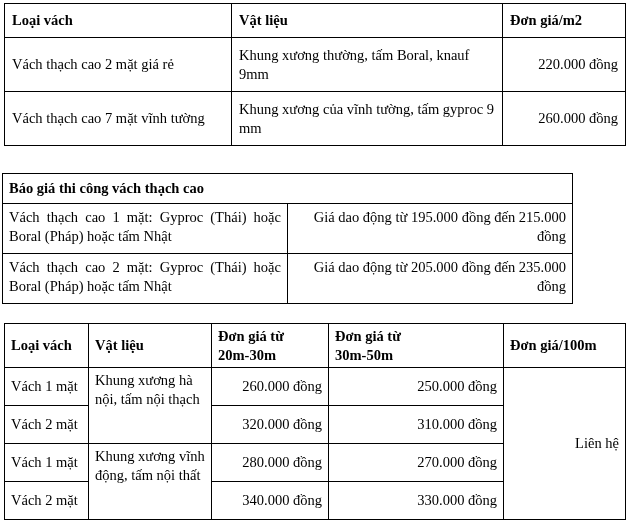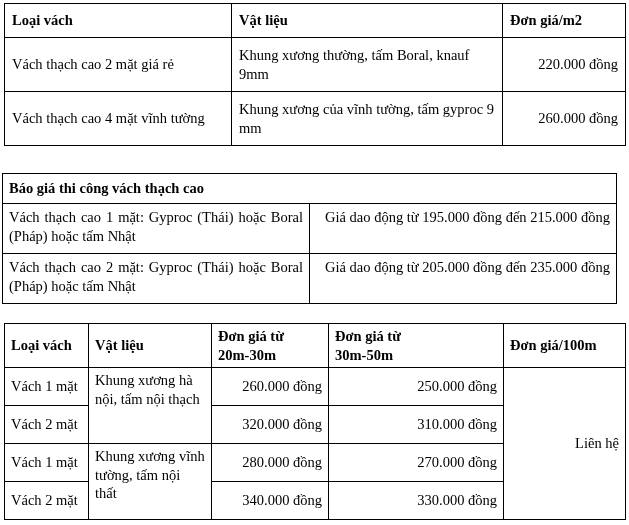--- a/index.html
+++ b/index.html
@@ -54,21 +54,21 @@
   #table-one tr:first-child td { height: 34px; }
   .t1-c1 { width: 227px; }
   .t1-c2 { width: 271px; }
   .t1-c3 { width: 123px; }
 
   
   #table-two {
     position: absolute;
     left: 2px;
     top: 173px;
-    width: 615px;
+    width: 571px;
   }
   #table-two td { padding: 4px 6px; }
   #table-two tr:first-child td { height: 30px; }
   #table-two tr + tr td { height: 50px; vertical-align: top; }
   .t2-c1 { width: 373px; }
   .t2-c2 { width: 242px; }
 
   
   #table-three {
     position: absolute;
@@ -96,21 +96,21 @@
         <td class="hdr t1-c1">Loại vách</td>
         <td class="hdr t1-c2">Vật liệu</td>
         <td class="hdr t1-c3">Đơn giá/m2</td>
       </tr>
       <tr>
         <td class="lft">Vách thạch cao 2 mặt giá rẻ</td>
         <td class="lft">Khung xương thường, tấm Boral, knauf 9mm</td>
         <td class="ctr">220.000 đồng</td>
       </tr>
       <tr>
-        <td class="lft">Vách thạch cao 4 mặt vĩnh tường</td>
+        <td class="lft">Vách thạch cao 7 mặt vĩnh tường</td>
         <td class="lft">Khung xương của vĩnh tường, tấm gyproc 9 mm</td>
         <td class="ctr">260.000 đồng</td>
       </tr>
     </tbody>
   </table>
 
   <table id="table-two">
     <tbody>
       <tr>
         <td class="hdr" colspan="2">Báo giá thi công vách thạch cao</td>
@@ -151,21 +151,21 @@
       </tr>
 
       <tr>
         <td class="lft">Vách 2 mặt</td>
         <td class="ctr">320.000 đồng</td>
         <td class="ctr">310.000 đồng</td>
       </tr>
 
       <tr>
         <td class="lft">Vách 1 mặt</td>
-        <td class="lft mat-cell" rowspan="2">Khung xương vĩnh tường, tấm nội thất</td>
+        <td class="lft mat-cell" rowspan="2">Khung xương vĩnh động, tấm nội thất</td>
         <td class="ctr">280.000 đồng</td>
         <td class="ctr">270.000 đồng</td>
       </tr>
 
       <tr>
         <td class="lft">Vách 2 mặt</td>
         <td class="ctr">340.000 đồng</td>
         <td class="ctr">330.000 đồng</td>
       </tr>
     </tbody>

